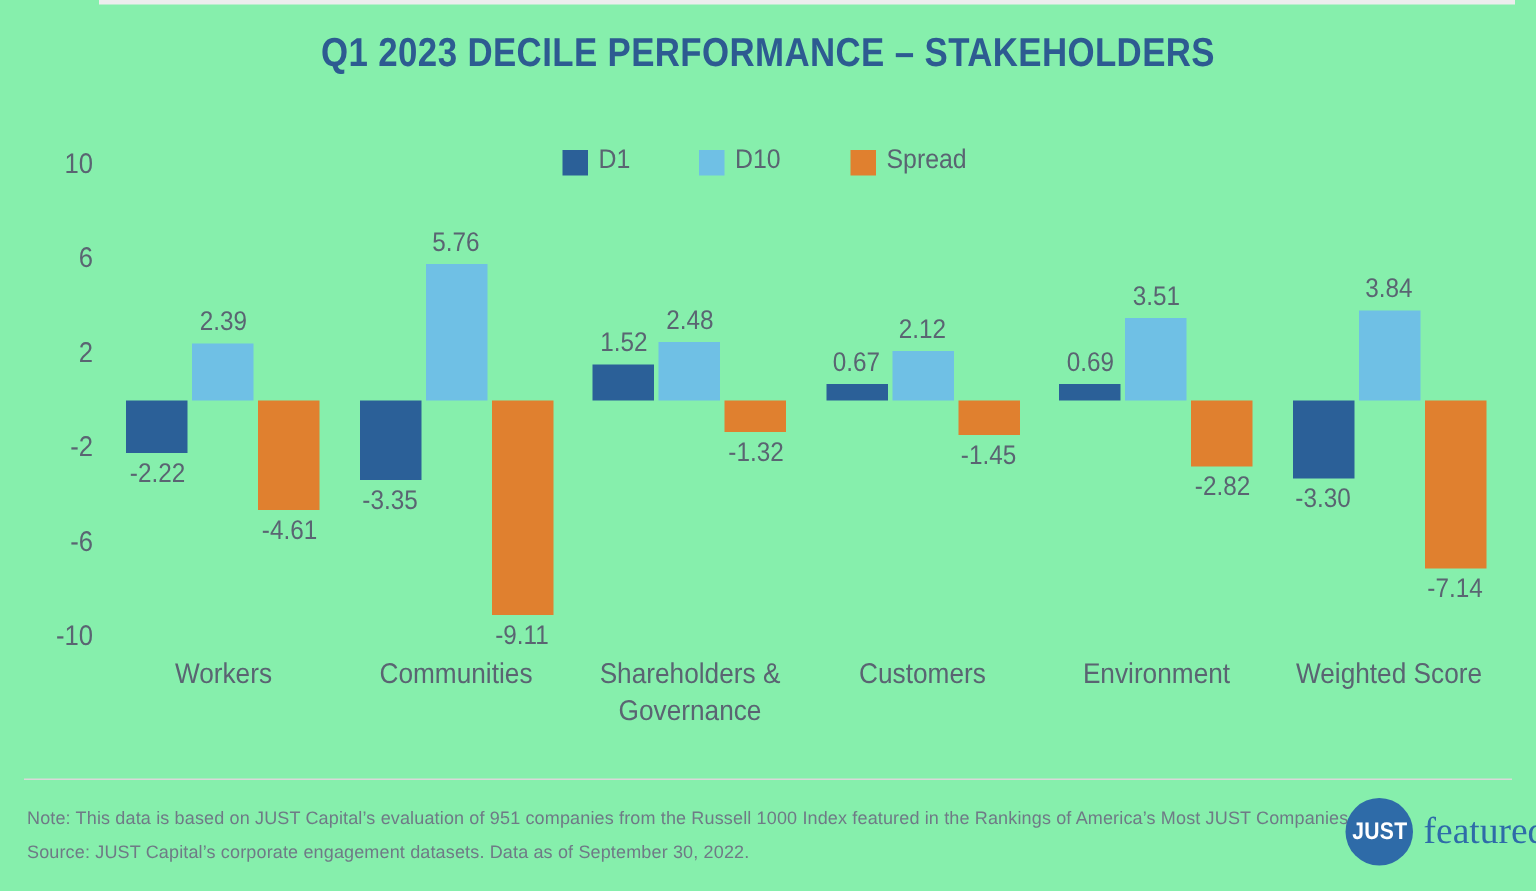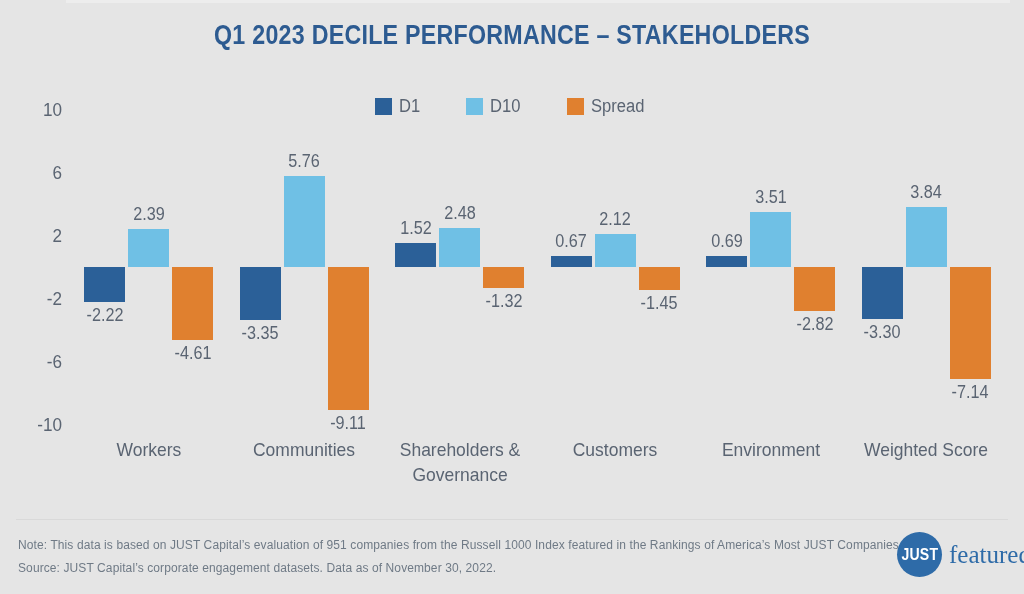--- a/index.html
+++ b/index.html
@@ -7,21 +7,21 @@
     width: 1024px;
     height: 594px;
     background: #ffffff;
     font-family: "Liberation Sans", sans-serif;
     overflow: hidden;
   }
   #page {
     position: relative;
     width: 1024px;
     height: 594px;
-    background: #e5e5e5;
+    background: #86efac;
   }
 
   
   #chart-title {
     position: absolute;
     top: 20px;
     left: 0;
     width: 1024px;
     text-align: center;
     font-size: 27px;
@@ -40,21 +40,21 @@
     top: 96px;
     left: 0;
     width: 1024px;
     display: flex;
     justify-content: center;
     align-items: center;
     gap: 44px;
   }
   .legend-item {
     display: flex;
-    align-items: center;
+    align-items: flex-end;
     gap: 7px;
   }
   .legend-swatch {
     width: 17px;
     height: 17px;
     display: block;
   }
   .legend-label {
     font-size: 18px;
     color: #5A6472;
@@ -250,21 +250,21 @@
         <div class="cat-label" style="left: 204px; top: 437px;">Communities</div>
         <div class="cat-label" style="left: 359.5px; top: 437px;">Shareholders &amp; Governance</div>
         <div class="cat-label" style="left: 515px; top: 437px;">Customers</div>
         <div class="cat-label" style="left: 670.5px; top: 437px;">Environment</div>
         <div class="cat-label" style="left: 826px; top: 437px;">Weighted Score</div>
       </div>
   </div>
 
   <div id="footer-rule"></div>
   <div class="footnote" id="note-line">Note: This data is based on JUST Capital’s evaluation of 951 companies from the Russell 1000 Index featured in the Rankings of America’s Most JUST Companies.</div>
-  <div class="footnote" id="source-line">Source: JUST Capital’s corporate engagement datasets. Data as of November 30, 2022.</div>
+  <div class="footnote" id="source-line">Source: JUST Capital’s corporate engagement datasets. Data as of September 30, 2022.</div>
 
   <div id="logo">
     <div id="logo-circle">
       <span>JUST</span>
     </div>
     <div id="logo-word">featured</div>
   </div>
 
 </div>
 

